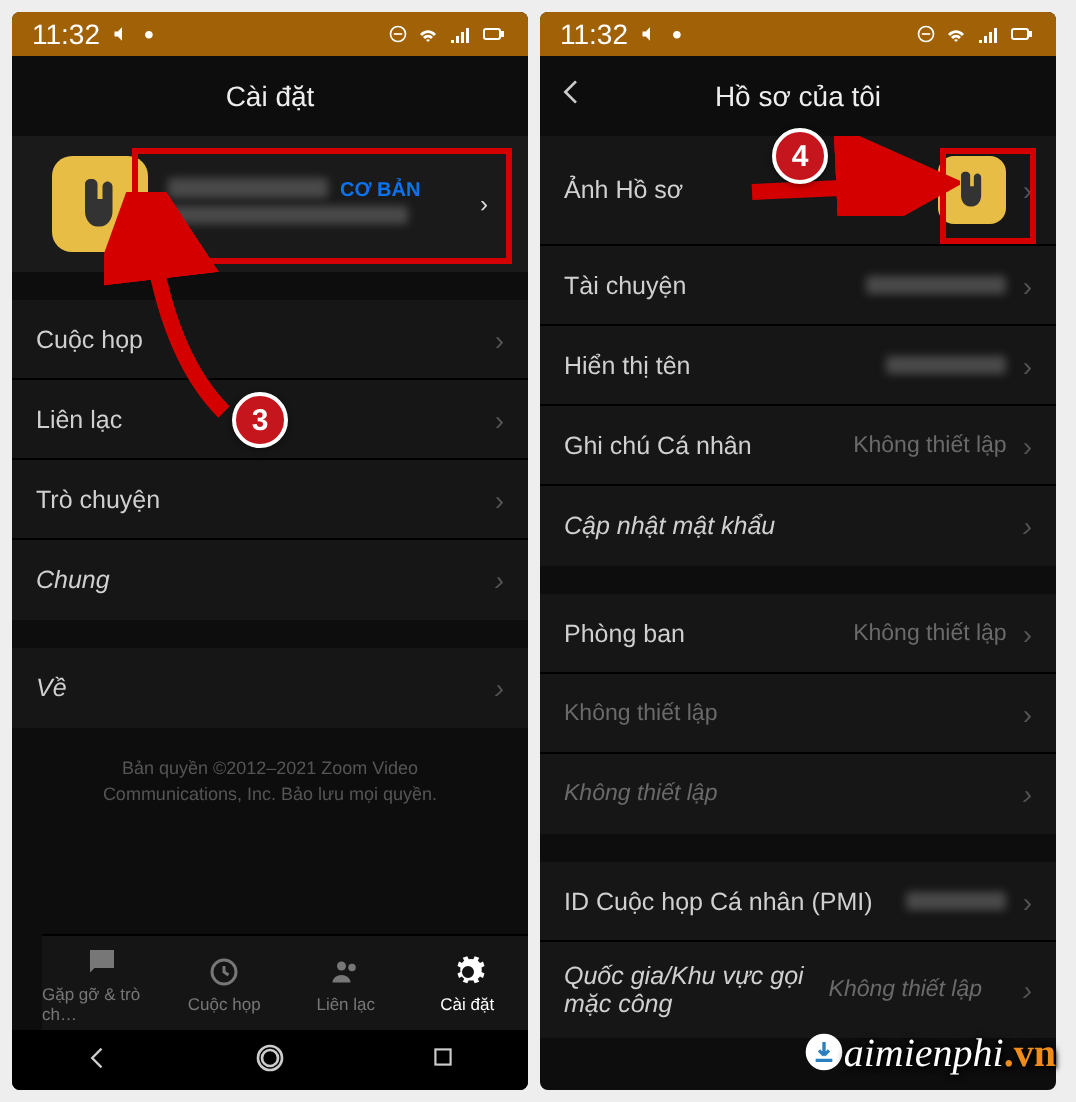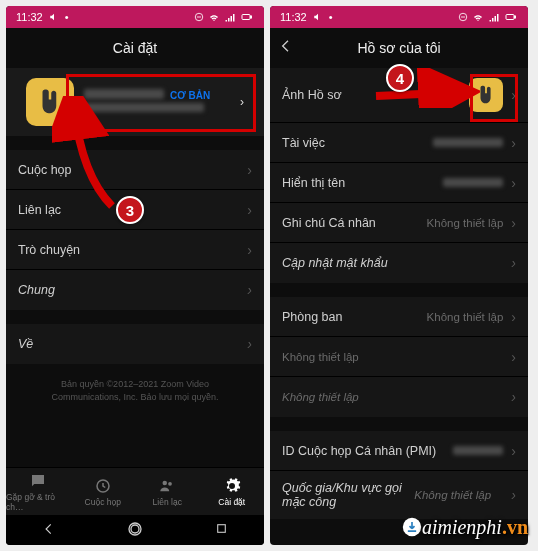--- a/index.html
+++ b/index.html
@@ -28,23 +28,23 @@
     border-radius: 4px;
     color: #ddd;
     font-size: 12px;
   }
   .status-bar {
     height: 22px;
     display: flex;
     align-items: center;
     justify-content: space-between;
     padding: 0 10px;
-    font-size: 11px;
+    font-size: 14px;
     color: #fff;
-    background: #be185d;
+    background: #a16207;
   }
   .status-left { display:flex; gap:6px; align-items:center;}
   .status-right { display:flex; gap:4px; align-items:center;}
   .status-right svg, .status-left svg { display:block;}
   .header {
     height: 40px;
     display: flex;
     align-items: center;
     justify-content: center;
     position: relative;
@@ -128,21 +128,21 @@
     position:absolute; pointer-events:none;
   }
   .copyright {
     text-align:center;
     color:#555;
     font-size:9px;
     line-height:1.4;
     padding: 14px 24px;
   }
   .tabbar {
-    position:absolute; bottom:30px; left:0; right:0;
+    position:absolute; bottom:30px; left:15px; right:0;
     height:48px;
     display:flex; background:#151515;
     border-top:1px solid #000;
   }
   .tab {
     flex:1; display:flex; flex-direction:column;
     align-items:center; justify-content:center;
     color:#777; font-size:8.5px; gap:2px;
   }
   .tab.active { color:#fff;}
@@ -351,21 +351,21 @@
       <div class="row" style="min-height:52px;justify-content:center;">
         <span class="rlabel">Ảnh Hồ sơ</span>
         <div class="avatar sm">
           <svg viewBox="0 0 24 24">
               <path fill="#333" d="M9 2c1 0 2 1 2 2v6h2V5c0-1 1-2 2-2s2 1 2 2v10c0 3-2 6-5 6h-1c-3 0-5-3-5-6V4c0-1 1-2 2-2z"></path>
             </svg>
         </div>
         <span class="chev">›</span>
       </div>
       <div class="row">
-        <span class="rlabel">Tài việc</span>
+        <span class="rlabel">Tài chuyện</span>
         <div class="blur-line" style="width:70px;height:9px;margin:0;"></div>
         <span class="chev">›</span>
       </div>
       <div class="row">
         <span class="rlabel">Hiển thị tên</span>
         <div class="blur-line" style="width:60px;height:9px;margin:0;"></div>
         <span class="chev">›</span>
       </div>
       <div class="row">
         <span class="rlabel">Ghi chú Cá nhân</span>

